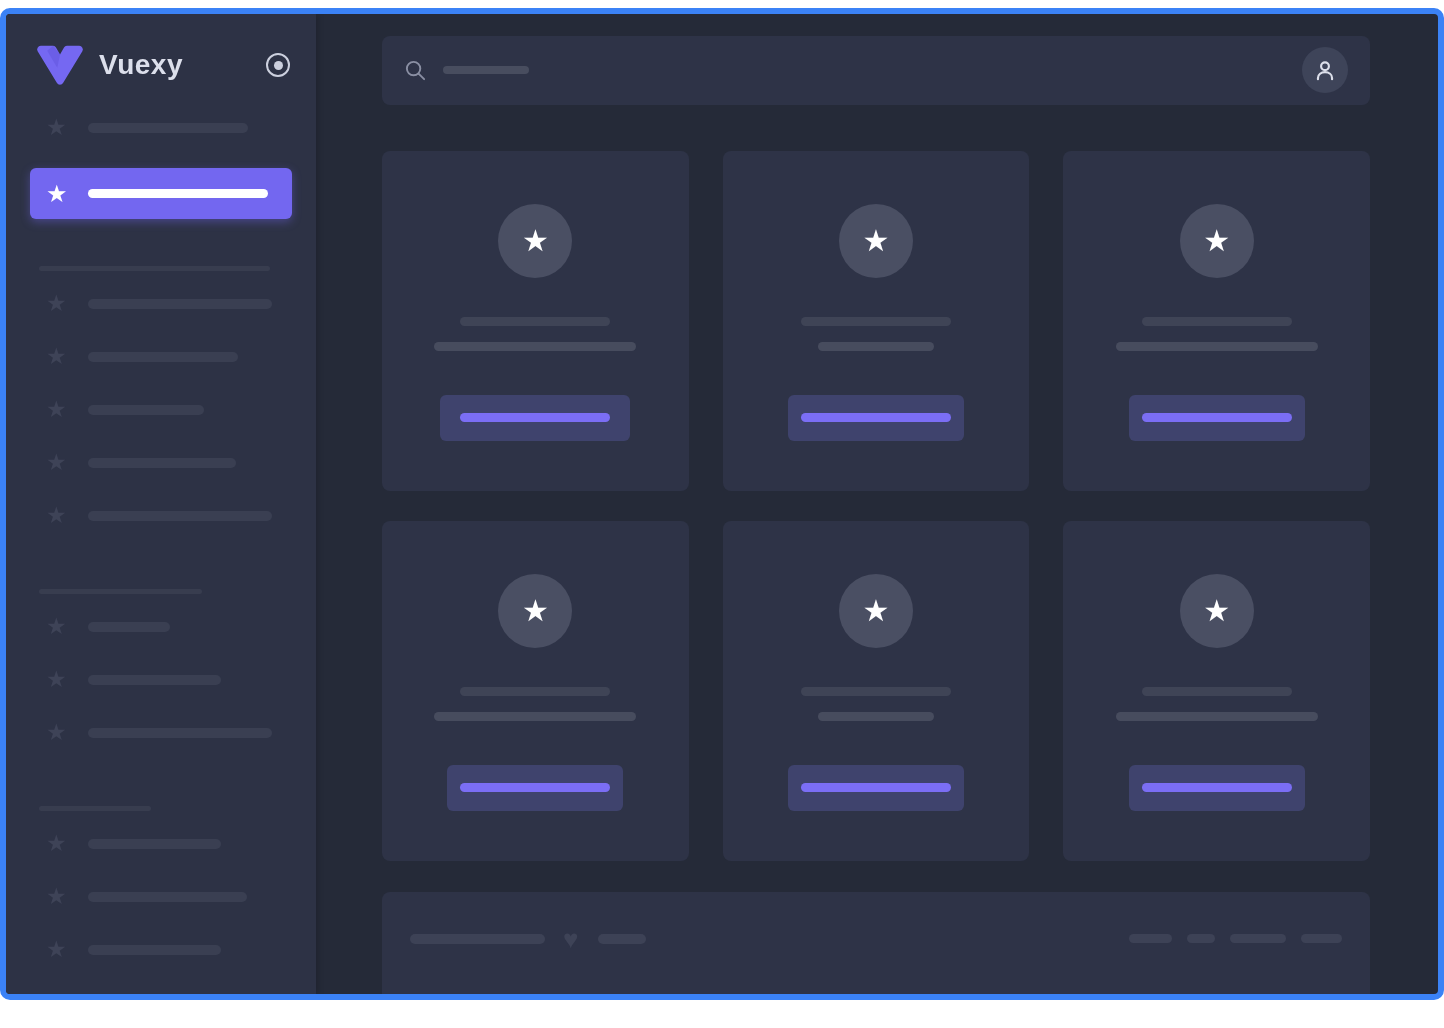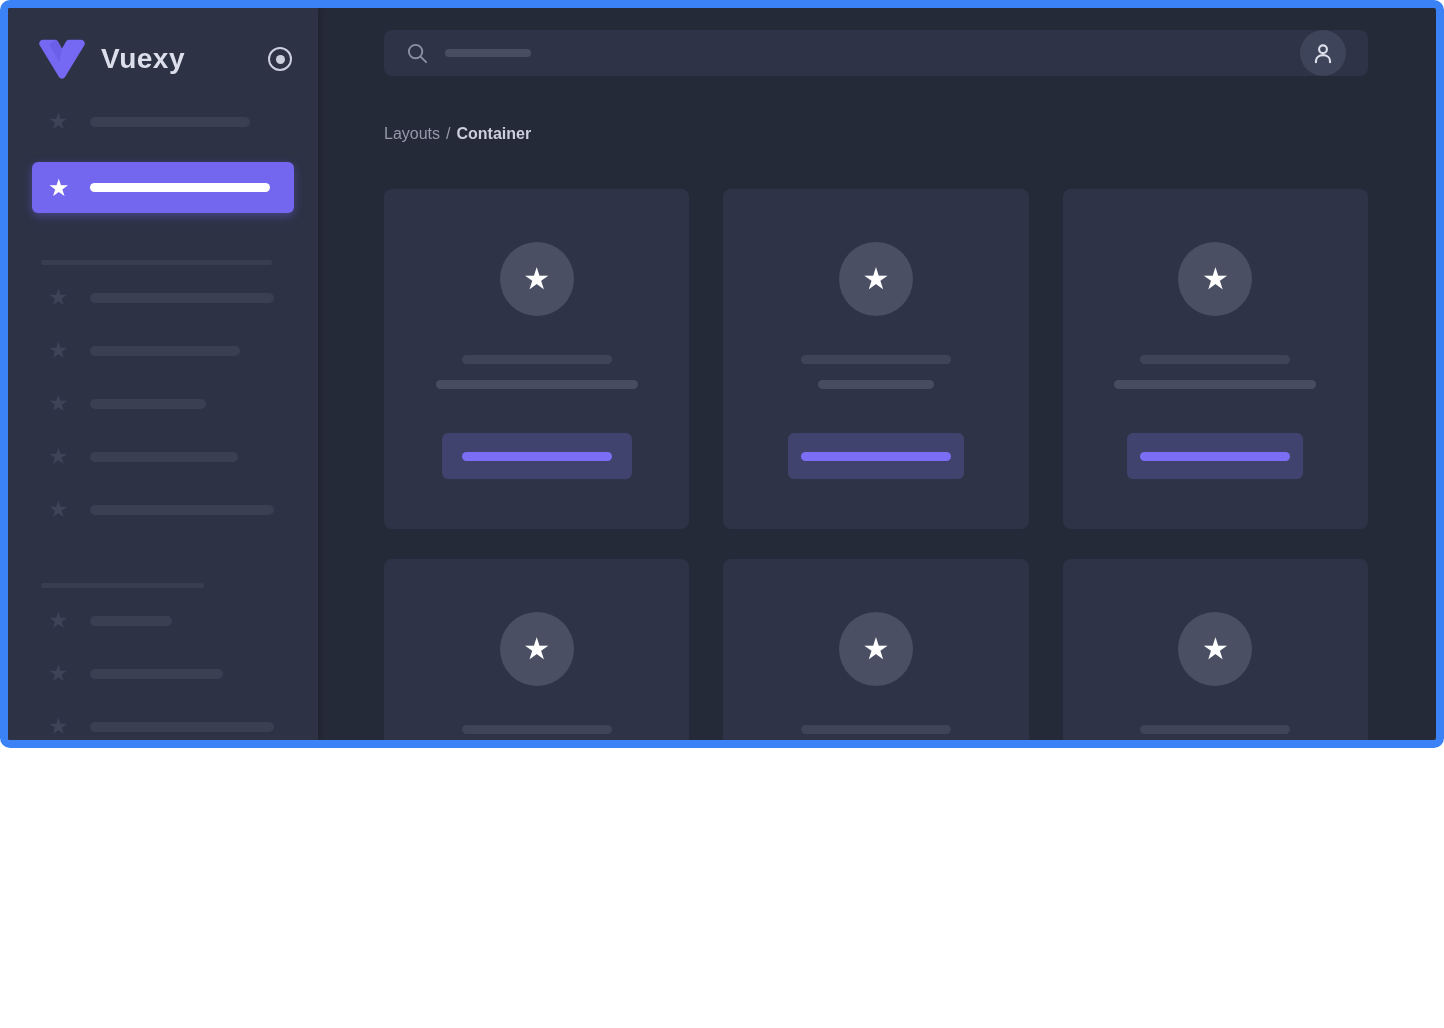--- a/index.html
+++ b/index.html
@@ -1,25 +1,26 @@
 <!DOCTYPE html>
 <html><head>
 <meta charset="utf-8">
 <style>
   * { margin:0; padding:0; box-sizing:border-box; }
   html,body { background:#ffffff; font-family:"Liberation Sans", sans-serif; }
 
   .window {
-    width:1444px; height:748px;
+    width:1444px; height:992px;
     background:#252a38;
-    border:8px solid #3b82f6;
+    border:6px solid #3b82f6;
     border-radius:10px;
     overflow:hidden;
     display:flex;
     position:relative;
+    margin-top:8px;
   }
 
   
   .sidebar {
     width:310px; min-width:310px;
     background:#2d3245;
     box-shadow:2px 0 6px rgba(0,0,0,.18);
     overflow:hidden;
   }
   .logo-row { display:flex; align-items:center; padding:30px 26px 0 28px; }
@@ -179,23 +180,20 @@
       </svg>
       <span class="search-skel"></span>
       <div class="avatar">
         <svg width="26" height="26" viewBox="0 0 24 24">
           <circle cx="12" cy="8.5" r="3.6" fill="none" stroke="#dcdfea" stroke-width="2"></circle>
           <path d="M5.5 20.5 v-1.2 c0-3.2 2.9-5.3 6.5-5.3 s6.5 2.1 6.5 5.3 v1.2" fill="none" stroke="#dcdfea" stroke-width="2" stroke-linecap="round"></path>
         </svg>
       </div>
     </div>
 
-    <div class="breadcrumb">
-      <span class="crumb-link">Layouts</span><span class="sep">/</span><span class="crumb-current">Container</span>
-    </div>
 
     <div class="cards">
 
       <div class="card">
         <div class="card-circle">
           <span class="star">★</span>
         </div>
         <div class="cline cline1" style="width:150px"></div>
         <div class="cline cline2" style="width:202px"></div>
         <button class="card-btn" style="width:190px">

